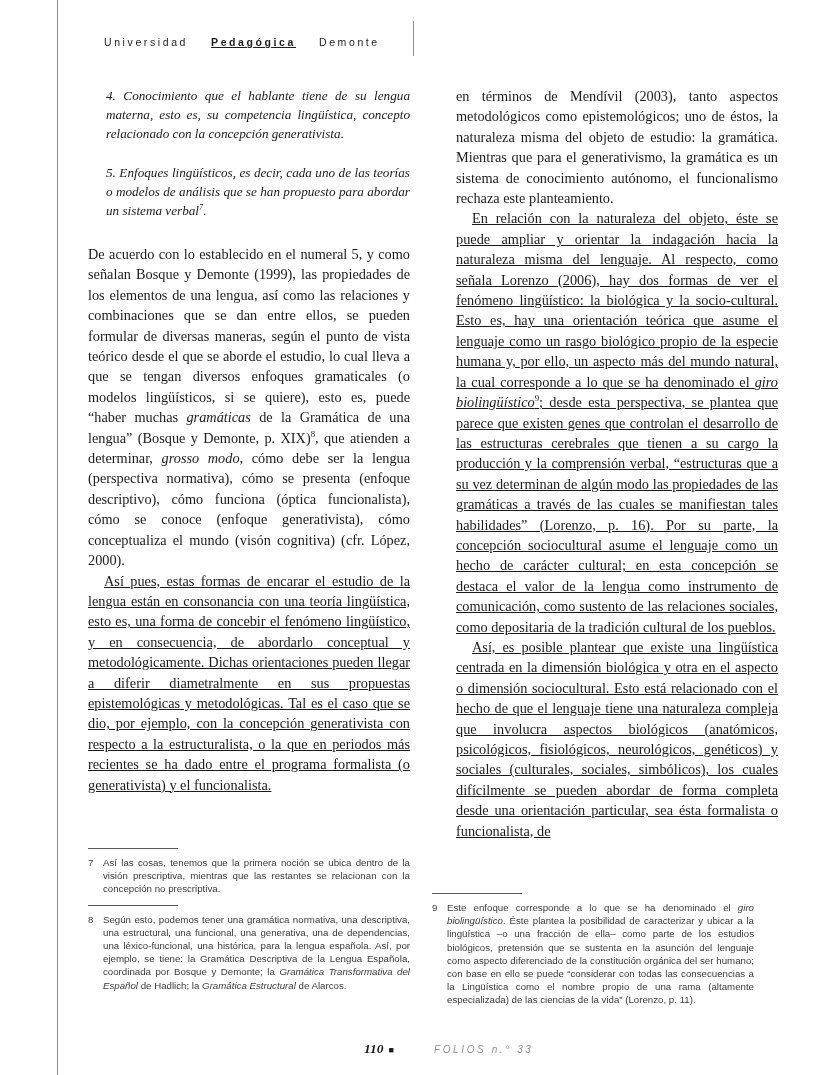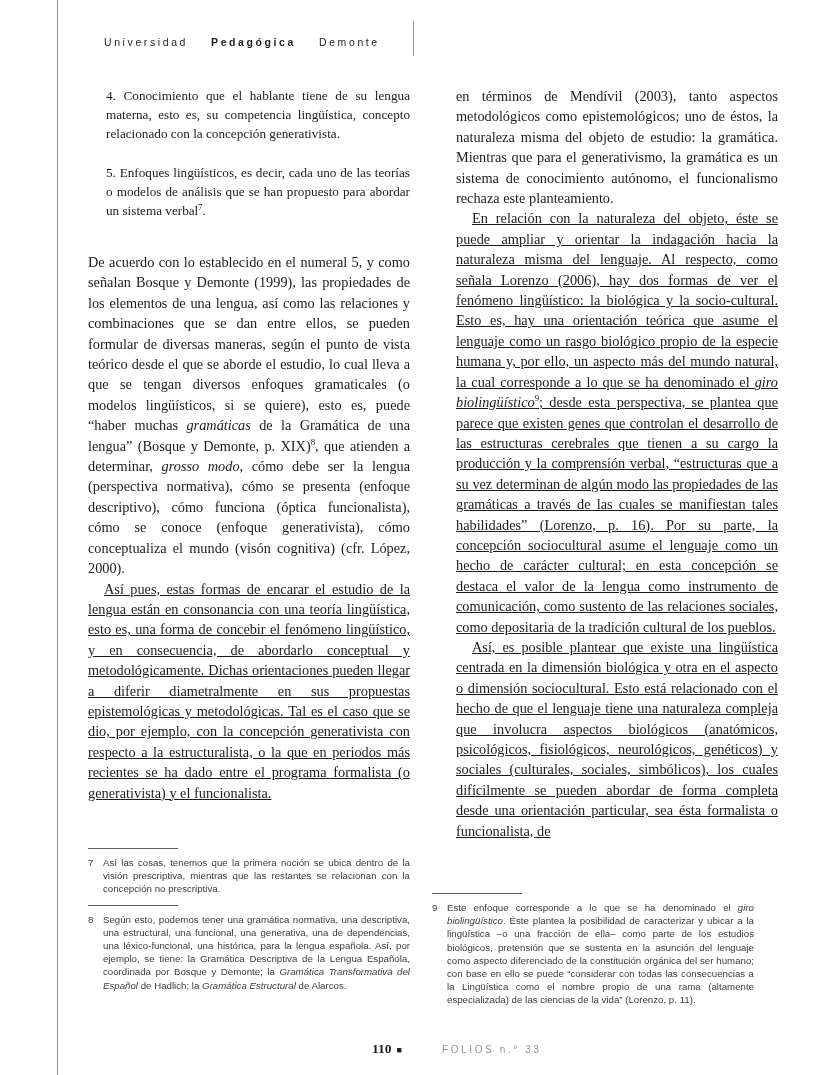--- a/index.html
+++ b/index.html
@@ -17,39 +17,40 @@
     background:#8f8f8f;
   }
 
   .header {
     position:absolute; left:88px; top:36px;
     font-family:"Liberation Sans", sans-serif;
     font-size:10.5px; letter-spacing:2.6px; color:#1d1d1d;
     white-space:nowrap;
   }
   .header span, .header b { margin-right:7px;margin-left:16px; }
-  .header b { font-weight:700; }
+  .header b { font-weight:700;text-decoration:underline; }
 
   .header-tick {
     position:absolute; left:413px; top:21px; width:1px; height:35px;
     background:#8f8f8f;
   }
 
   .col {
     position:absolute; top:86px; width:322px;
     text-align:justify; hyphens:auto; overflow:hidden;
   }
   .col.left  { left:88px;  height:758px; }
   .col.right { left:456px; height:804px; }
 
   .quote {
     font-size:13.2px; line-height:19px;
     margin:0 0 20px 18px;
+    font-style:italic;
   }
-  .quotes .quote:last-child { margin-bottom:32px; }
+  .quotes .quote:last-child { margin-bottom:24px; }
 
   .para { font-size:14.3px; line-height:20.4px; }
   .para.indent { text-indent:16px;text-decoration:underline; }
 
   sup { font-size:0.62em; vertical-align:super; line-height:0; }
   em { font-style:italic; }
 
   .footnotes {
     position:absolute; width:322px;
     font-family:"Liberation Sans", sans-serif;
@@ -60,22 +61,22 @@
   .footnotes.right { left:432px; top:893px; }
 
   .fn-rule { width:90px; border-top:1px solid #5a5a5a; margin:9px 0 7px 0; }
   .fn-rule:first-child { margin-top:0; }
 
   .footnote { display:flex; }
   .fn-num  { flex:0 0 15px; }
   .fn-body { flex:1; }
 
   .footer {
-    position:absolute; left:80px; top:1041px; width:666px;
-    display:flex; align-items:baseline;
+    position:absolute; left:72px; top:1041px; width:666px;
+    display:flex; align-items:baseline;font-style:italic;
   }
   .footer .page-num-cell {
     width:322px; text-align:right;
     font-size:13.5px; font-weight:700; color:#1b1b1b;
   }
   .footer .square { font-size:9px; margin-left:5px; font-weight:400; }
   .footer .journal {
     margin-left:40px;
     font-family:"Liberation Sans", sans-serif;
     font-size:10px; letter-spacing:2.6px; color:#929292;

